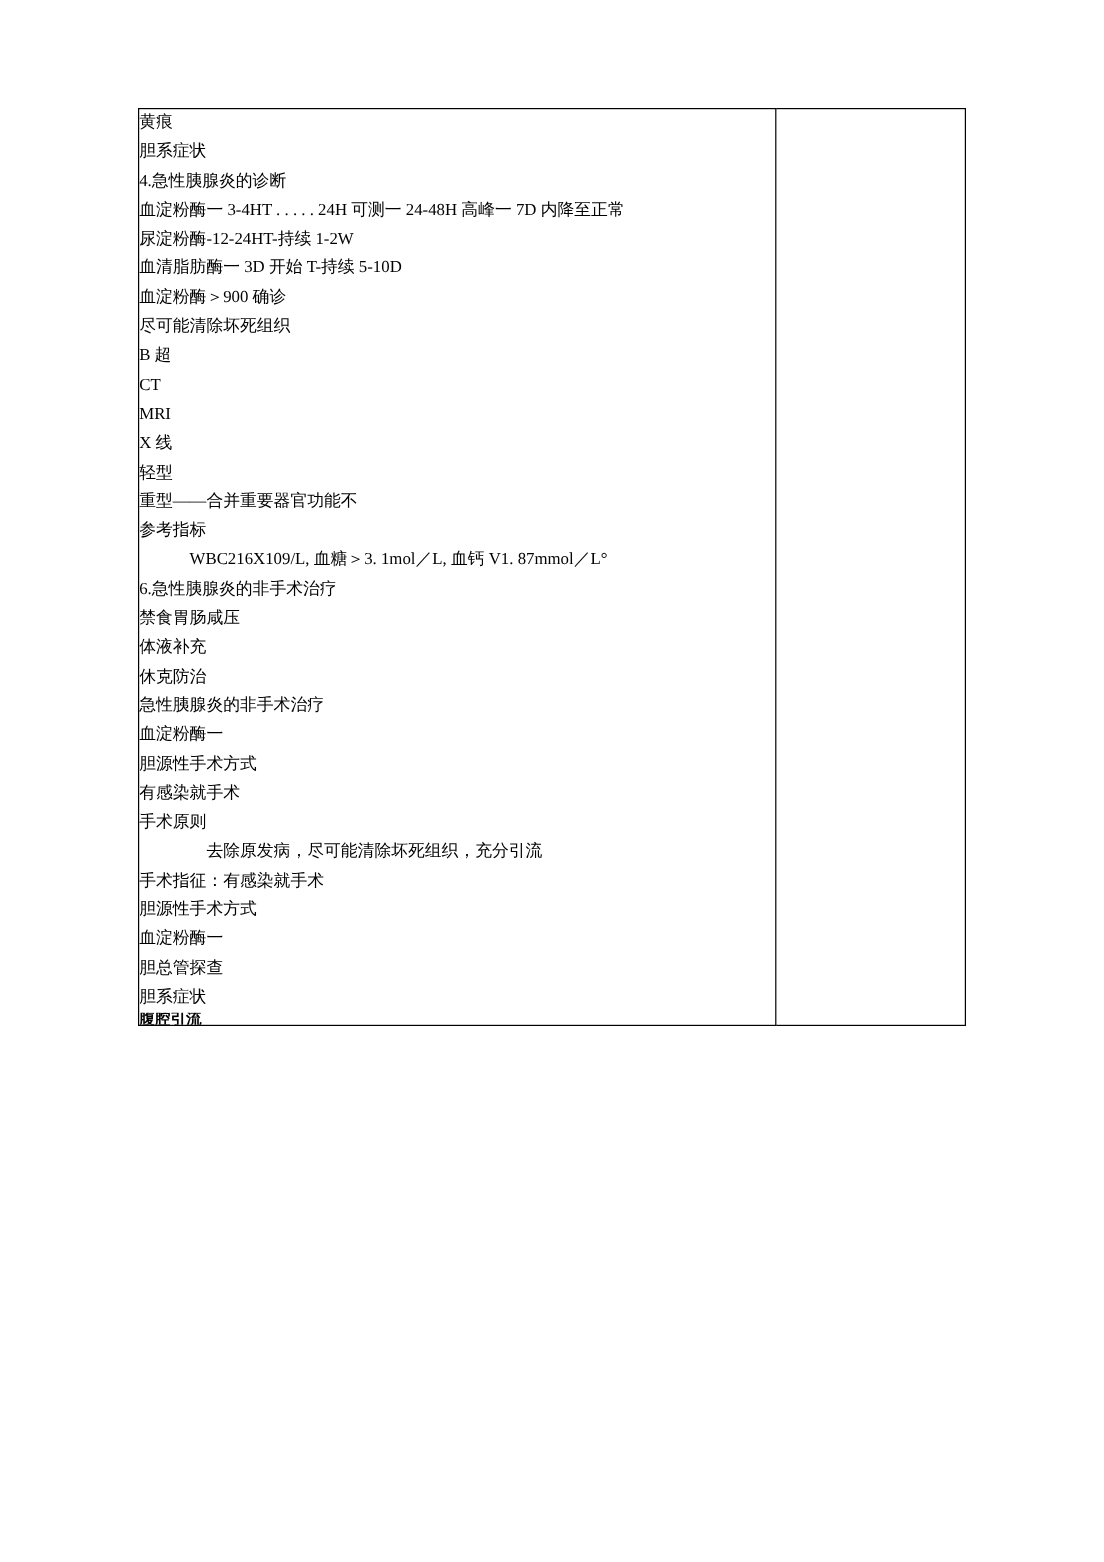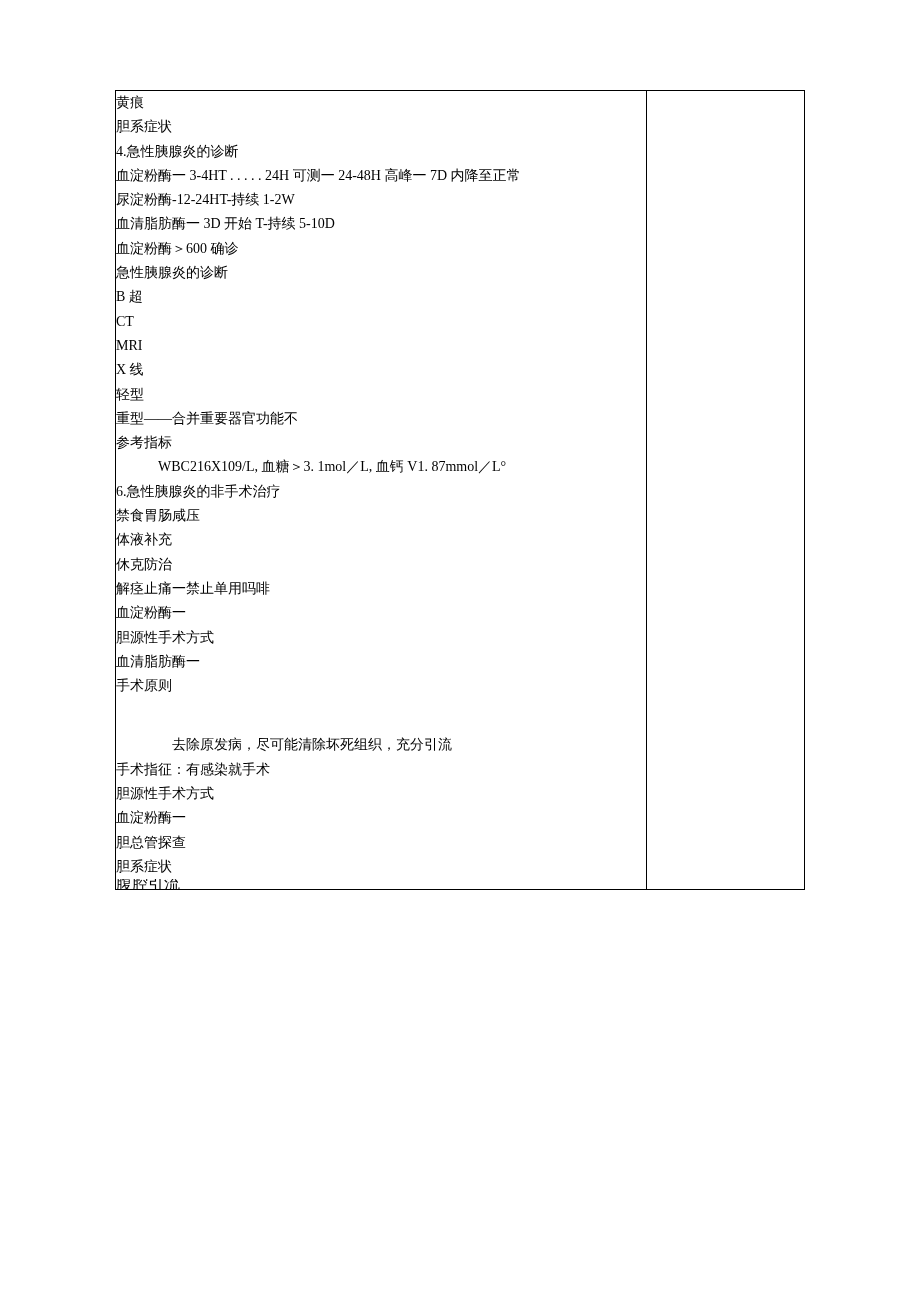--- a/index.html
+++ b/index.html
@@ -39,63 +39,63 @@
       font-size: 14px;
       line-height: 24.3px;
       color: #000;
       white-space: nowrap;
     }
     .indent-1 {
       padding-left: 42px;
     }
     .indent-2 {
       padding-left: 56px;
-      margin-top: 35px;
     }
     .last-line {
-      font-size: 16px;
+      font-size: 13px;
       line-height: 10px;
       color: #000;
       overflow: hidden;
       height: 10px;
+      font-weight: bold;
     }
   </style>
 </head>
 <body>
 
 <div class="page-container">
   <table class="main-table">
     <tbody>
         <tr>
       <td class="content-cell">
         <div id="lines-container">
               <div class="line">黄痕</div>
               <div class="line">胆系症状</div>
               <div class="line">4.急性胰腺炎的诊断</div>
               <div class="line">血淀粉酶一 3-4HT . . . . . 24H 可测一 24-48H 高峰一 7D 内降至正常</div>
               <div class="line">尿淀粉酶-12-24HT-持续 1-2W</div>
               <div class="line">血清脂肪酶一 3D 开始 T-持续 5-10D</div>
-              <div class="line">血淀粉酶＞600 确诊</div>
-              <div class="line">急性胰腺炎的诊断</div>
+              <div class="line">血淀粉酶＞900 确诊</div>
+              <div class="line">尽可能清除坏死组织</div>
               <div class="line">B 超</div>
               <div class="line">CT</div>
               <div class="line">MRI</div>
               <div class="line">X 线</div>
               <div class="line">轻型</div>
               <div class="line">重型——合并重要器官功能不</div>
               <div class="line">参考指标</div>
               <div class="line indent-1">WBC216X109/L, 血糖＞3. 1mol／L, 血钙 V1. 87mmol／L°</div>
               <div class="line">6.急性胰腺炎的非手术治疗</div>
               <div class="line">禁食胃肠咸压</div>
               <div class="line">体液补充</div>
               <div class="line">休克防治</div>
-              <div class="line">解痉止痛一禁止单用吗啡</div>
+              <div class="line">急性胰腺炎的非手术治疗</div>
               <div class="line">血淀粉酶一</div>
               <div class="line">胆源性手术方式</div>
-              <div class="line">血清脂肪酶一</div>
+              <div class="line">有感染就手术</div>
               <div class="line">手术原则</div>
               <div class="line indent-2">去除原发病，尽可能清除坏死组织，充分引流</div>
               <div class="line">手术指征：有感染就手术</div>
               <div class="line">胆源性手术方式</div>
               <div class="line">血淀粉酶一</div>
               <div class="line">胆总管探查</div>
               <div class="line">胆系症状</div>
             </div>
         <div class="last-line">腹腔引流</div>
       </td>

